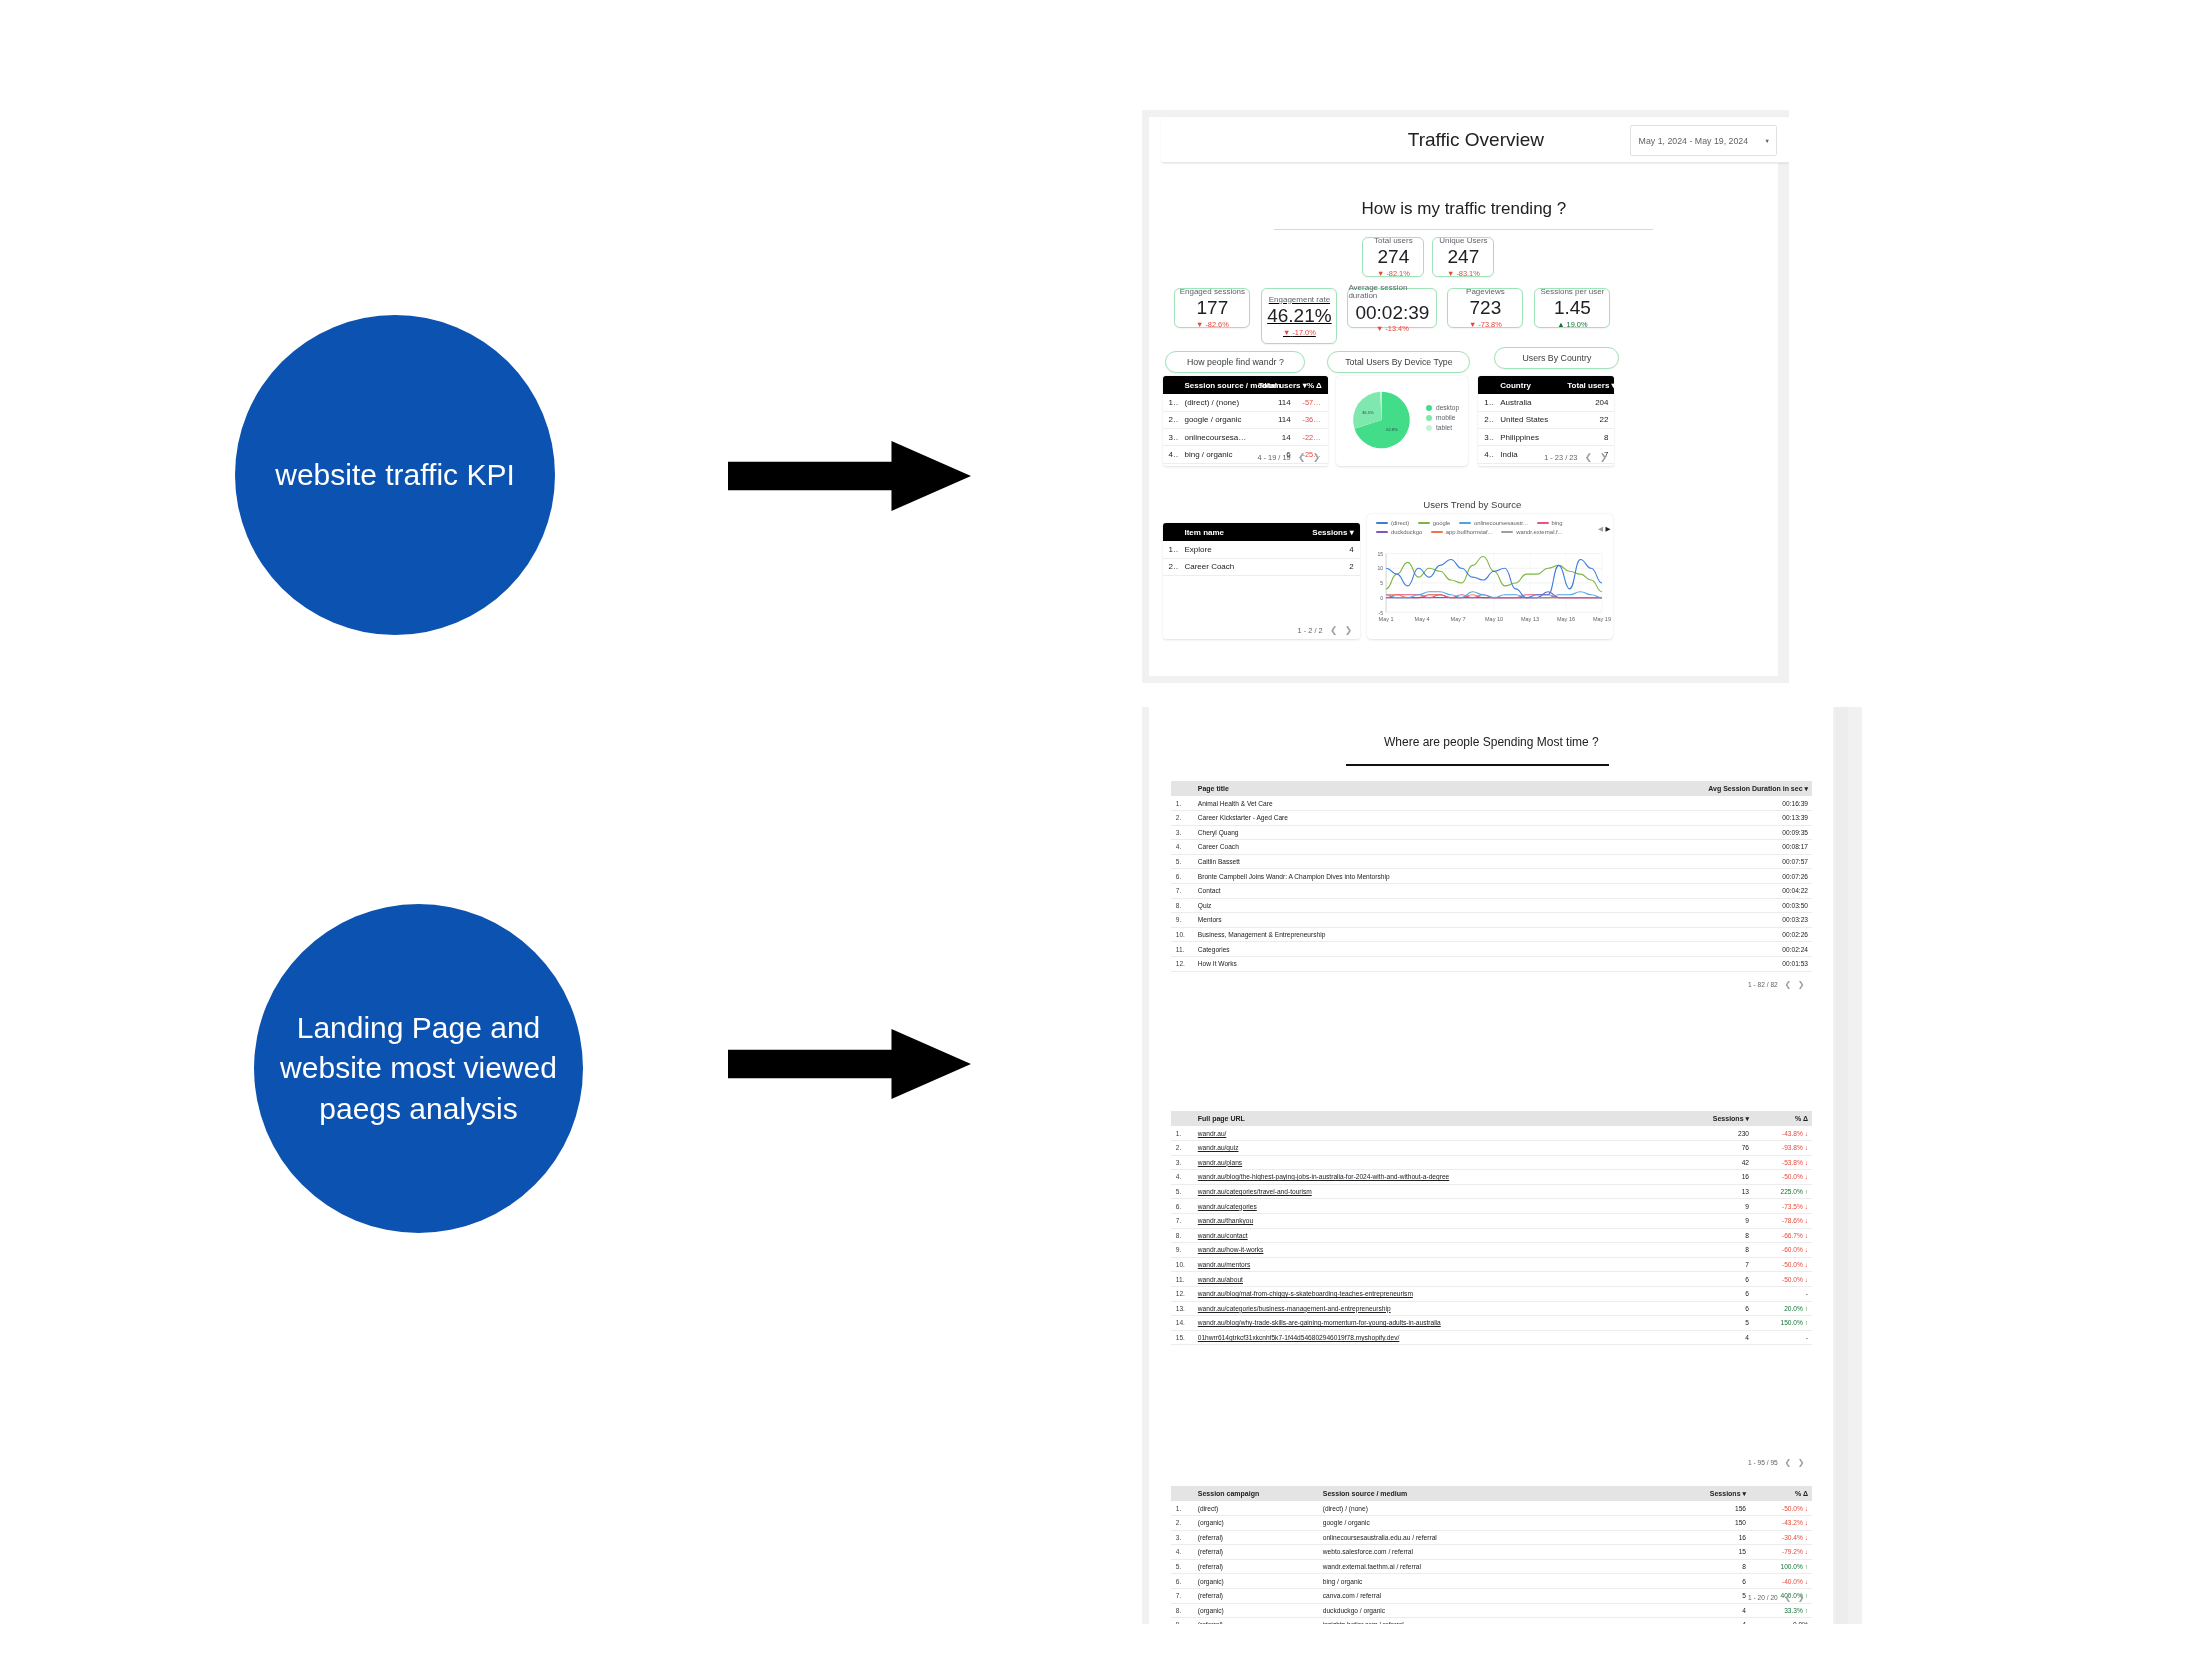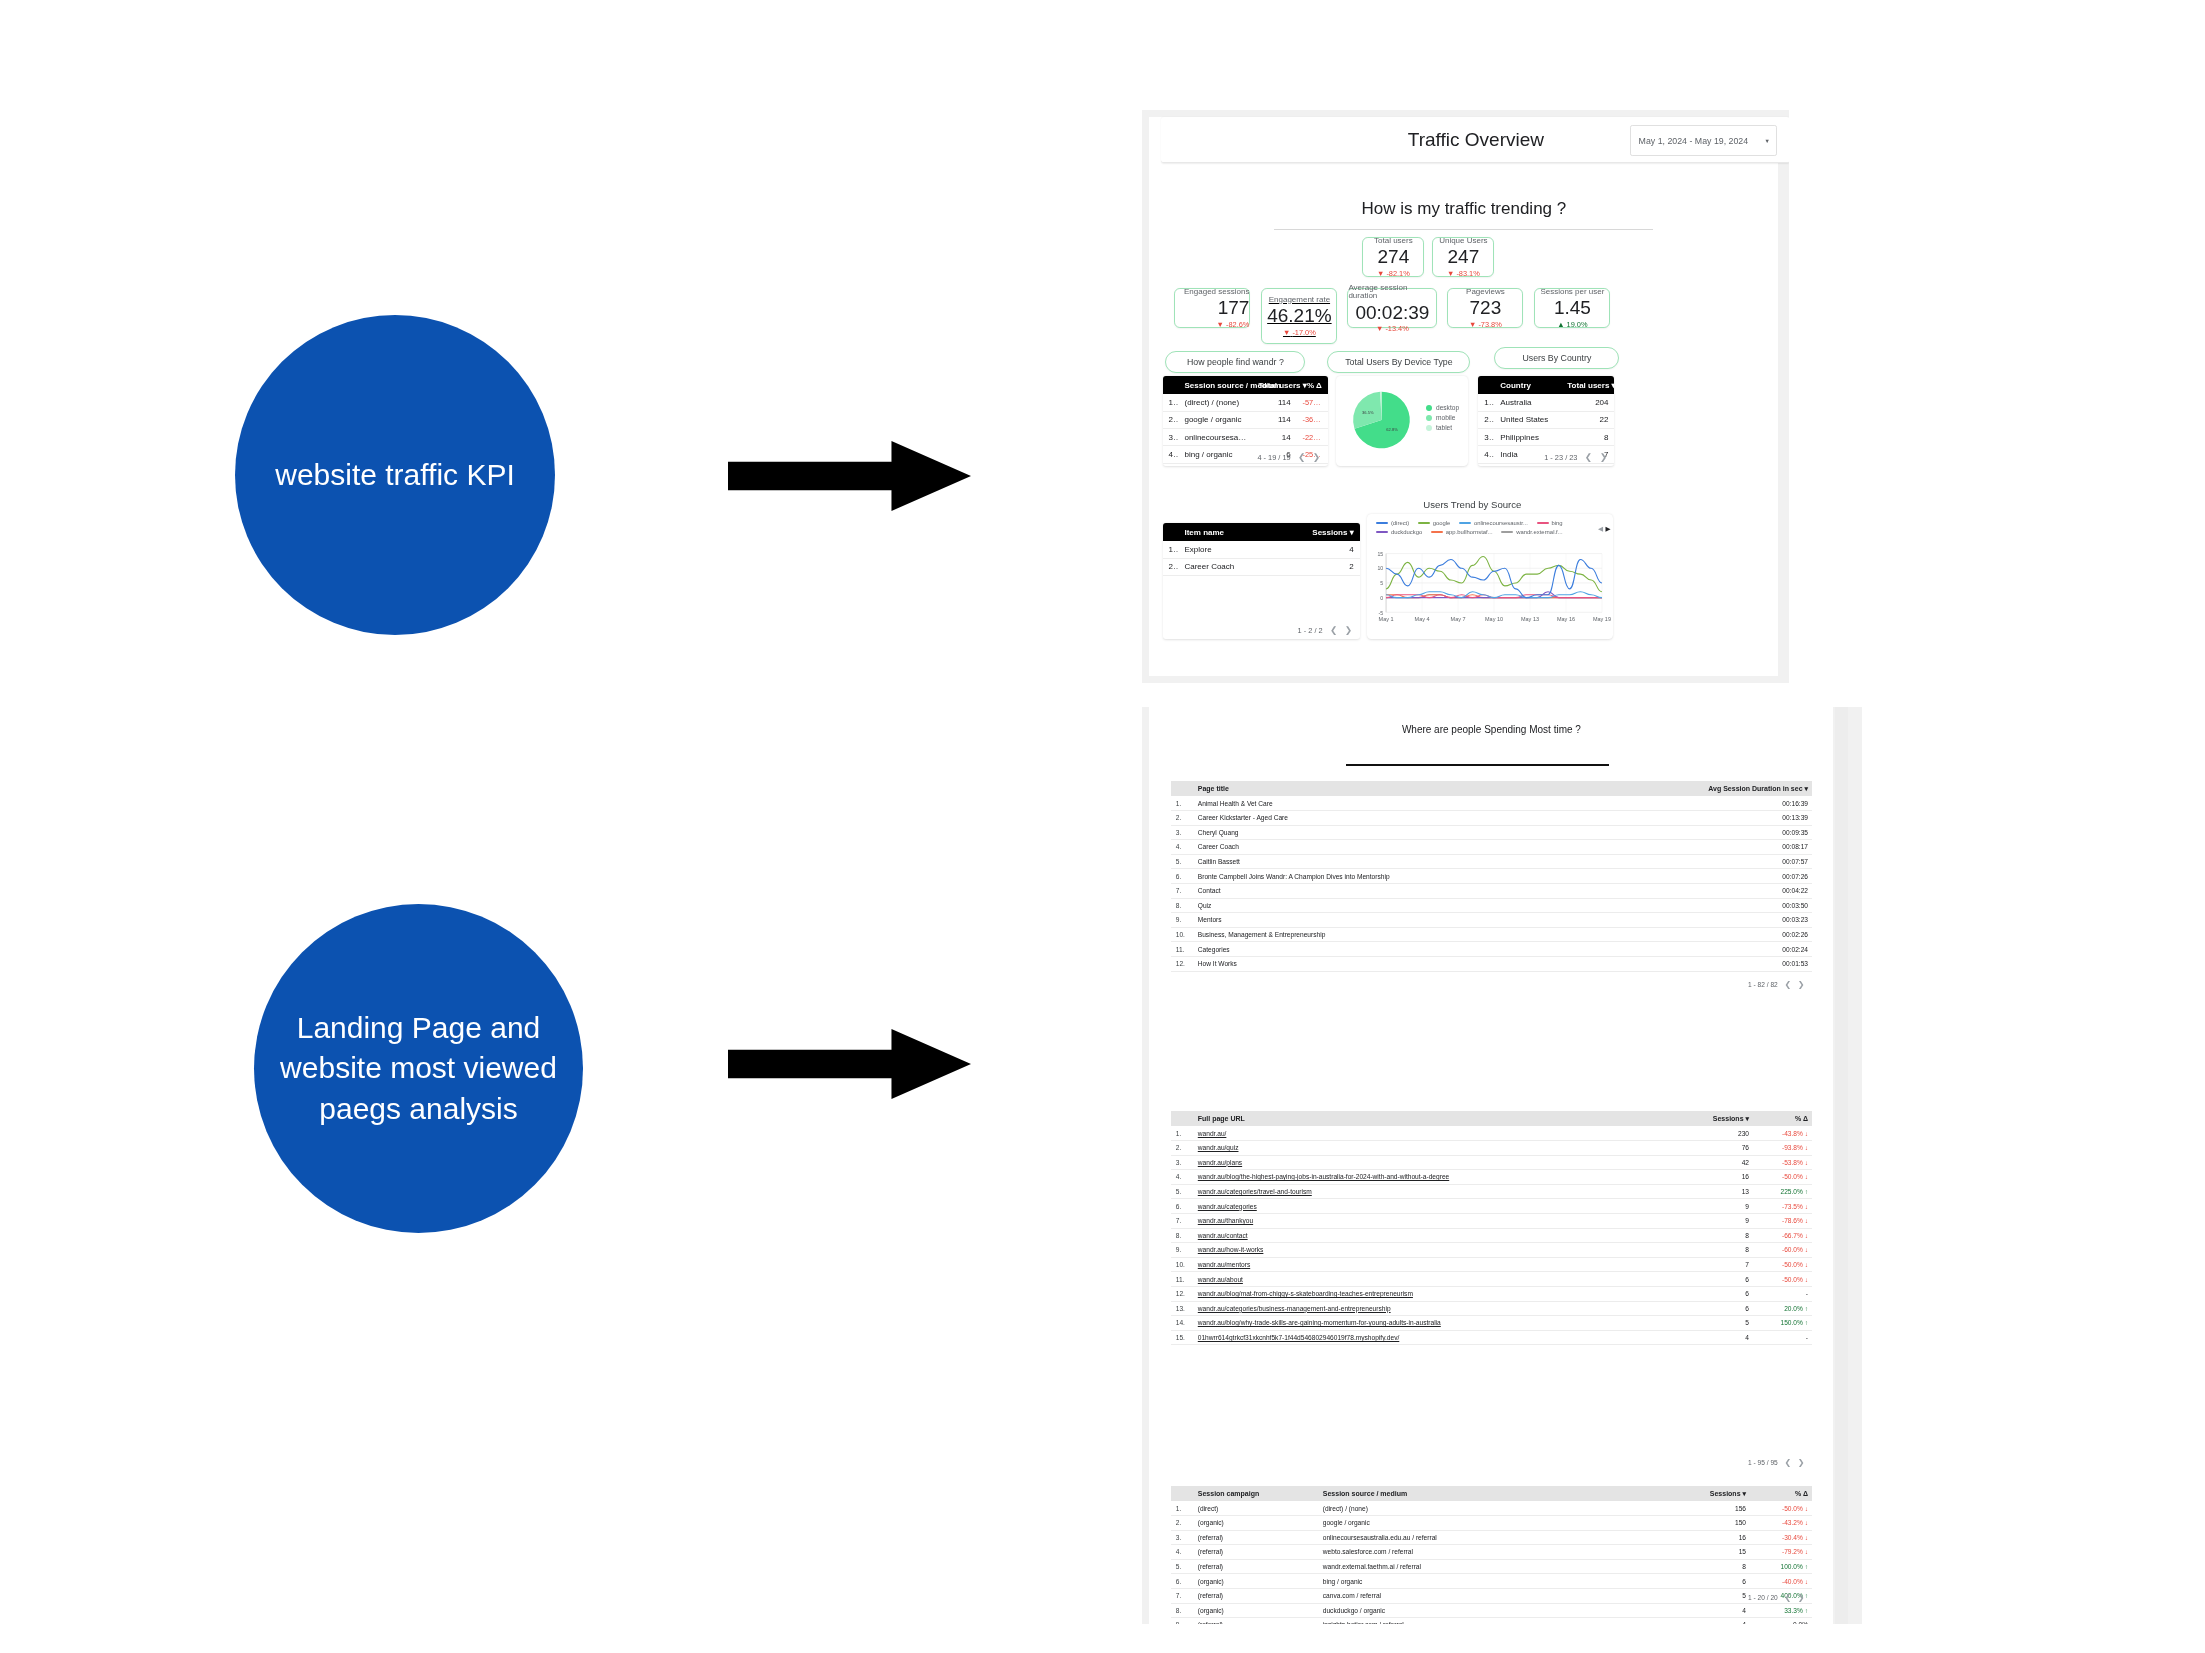--- a/index.html
+++ b/index.html
@@ -207,21 +207,21 @@
         <div class="k-label">Total users</div>
         <div class="k-value">274</div>
         <div class="k-delta down"><span>▼</span> <span>-82.1%</span></div>
       </div>
       <div class="kpi" style="left:283px; top:120px; width:62px; height:40px;">
         <div class="k-label">Unique Users</div>
         <div class="k-value">247</div>
         <div class="k-delta down"><span>▼</span> <span>-83.1%</span></div>
       </div>
 
-      <div class="kpi" style="left:25px; top:171px; width:76px; height:40px;align-items:flex-end;">
+      <div class="kpi" style="left:25px; top:171px; width:76px; height:40px;">
         <div class="k-label">Engaged sessions</div>
         <div class="k-value">177</div>
         <div class="k-delta down"><span>▼</span> <span>-82.6%</span></div>
       </div>
       <div class="kpi" style="left:112px; top:171px; width:76px; height:56px;text-decoration:underline;">
         <div class="k-label">Engagement rate</div>
         <div class="k-value">46.21%</div>
         <div class="k-delta down"><span>▼</span> <span>-17.0%</span></div>
       </div>
       <div class="kpi" style="left:198px; top:171px; width:90px; height:40px;">
@@ -465,21 +465,21 @@
       </div>
 
     </div>
   </div>
 
   <div class="panel" id="panel-2">
     <div class="panel-inner" id="panel-2-inner">
 
       <div class="vscroll" style="right:-14.7px"></div>
 
-      <div class="section-q" style="top:17px; font-size:10px;">Where are people Spending Most time ?</div>
+      <div class="section-q" style="top:28px; font-size:12px;">Where are people Spending Most time ?</div>
       <div class="section-rule" style="left:197px; top:57px; width:263px; height:1.5px; background:#111;"></div>
 
       <div class="ltable" style="left:22px; top:74px; width:641px;">
         <table>
           <thead>
               <tr>
             <th style="width:22px"></th>
             <th>Page title</th>
             <th class="num" style="width:121px"><span>Avg Session Duration in sec</span> <span>▾</span></th>
           </tr>

